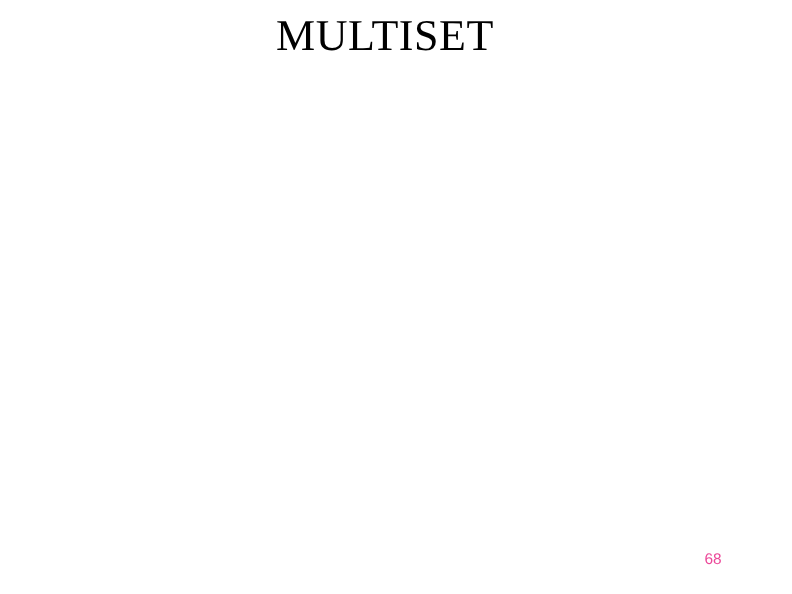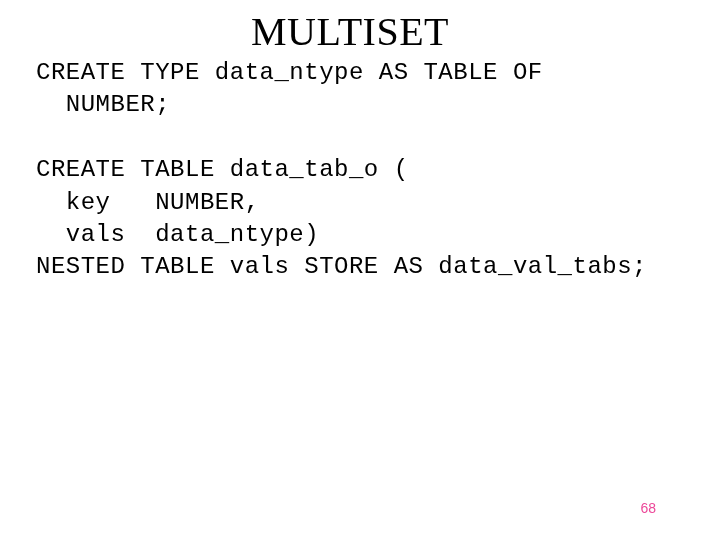--- a/index.html
+++ b/index.html
@@ -42,21 +42,14 @@
     font-family: Arial, Helvetica, sans-serif;
     font-size: 14px;
     color: #ec4899;
   }
 </style>
 </head>
 <body>
 
 <div class="slide">
   <h1 class="title">MULTISET</h1>
-  <pre class="code">CREATE TYPE data_ntype AS TABLE OF
-  NUMBER;
-
-CREATE TABLE data_tab_o (
-  key   NUMBER,
-  vals  data_ntype)
-NESTED TABLE vals STORE AS data_val_tabs;</pre>
   <div class="page-number">68</div>
 </div>
 
 </body></html>

